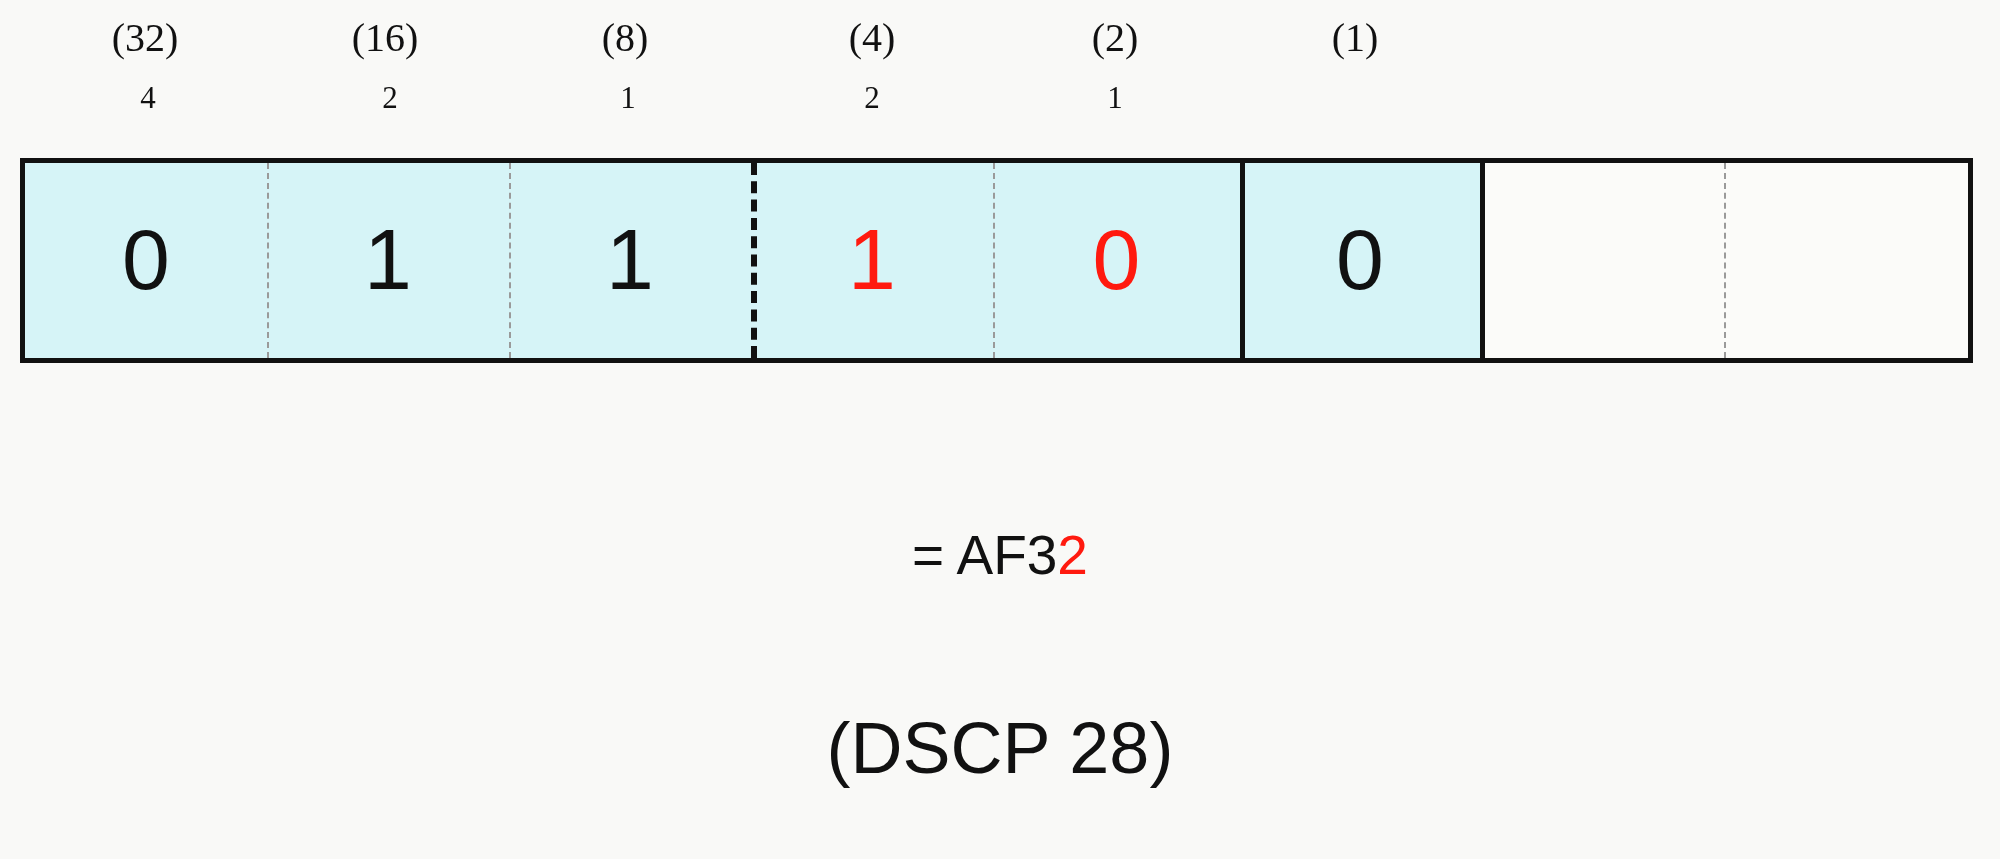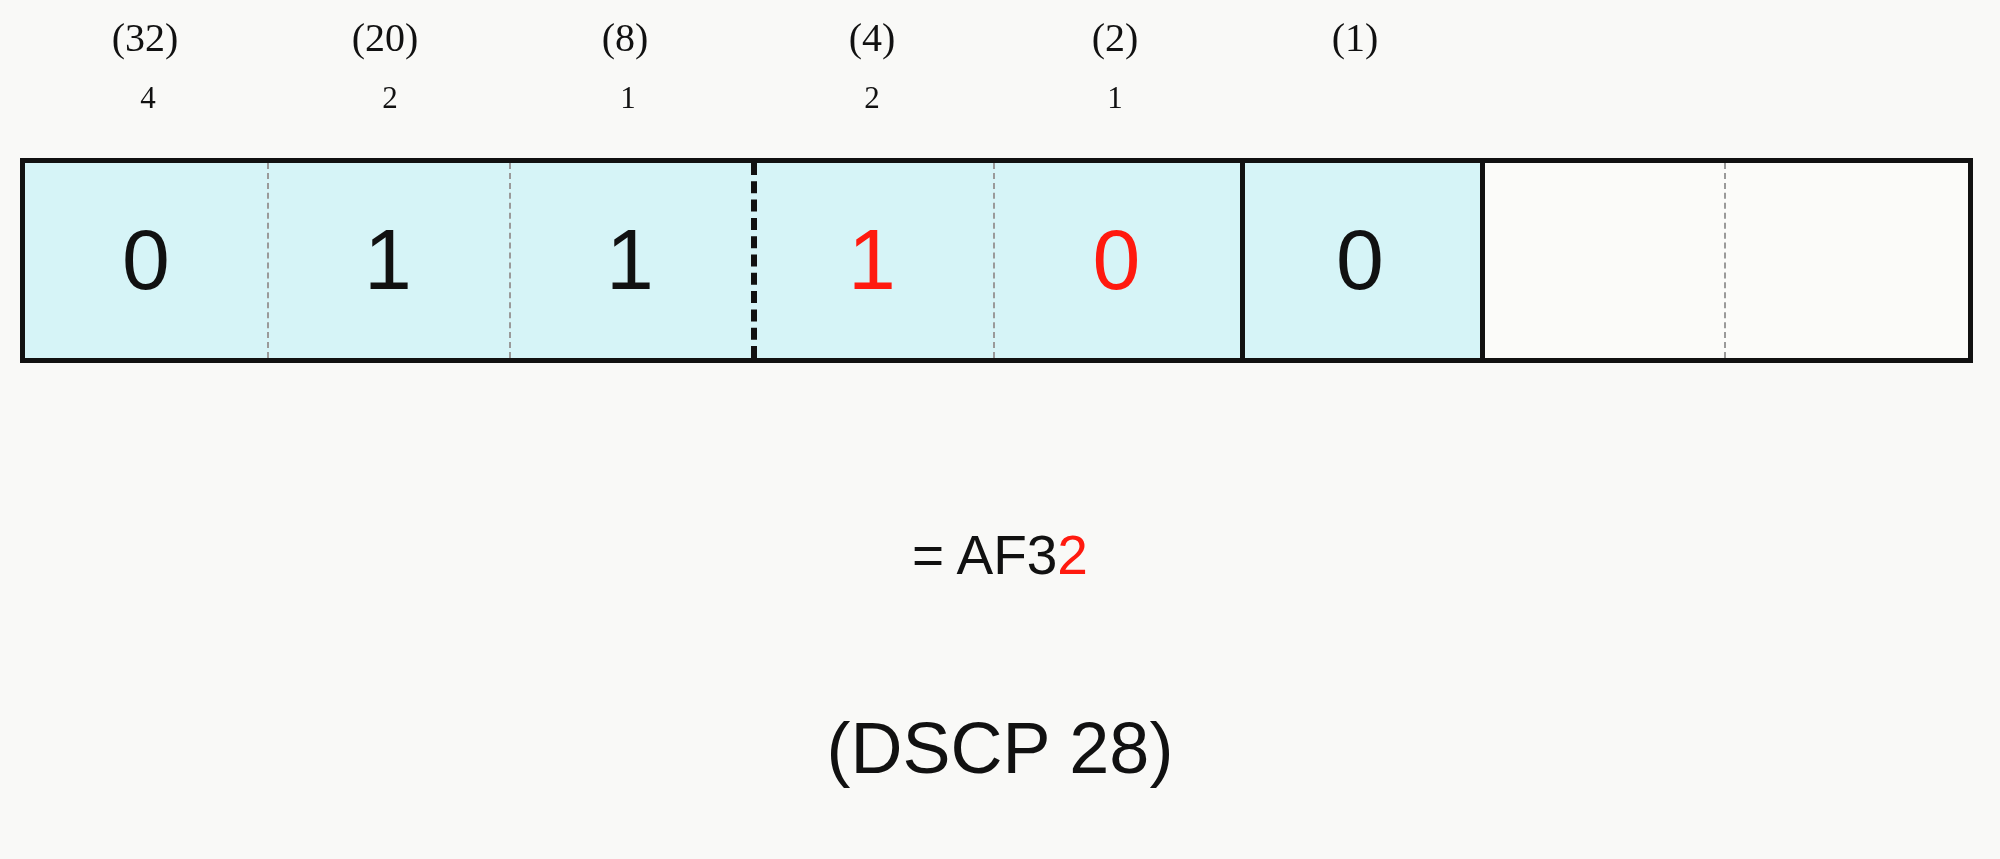--- a/index.html
+++ b/index.html
@@ -113,21 +113,21 @@
   .caption.line-2 { top: 712px; font-size: 72px; }
   .caption .accent { color: #ff1a0f; }
 </style>
 </head>
 <body>
 
 <div id="stage">
 
   <div class="weight-row">
       <span class="weight-label" style="left: 145px;">(32)</span>
-      <span class="weight-label" style="left: 385px;">(20)</span>
+      <span class="weight-label" style="left: 385px;">(16)</span>
       <span class="weight-label" style="left: 625px;">(8)</span>
       <span class="weight-label" style="left: 872px;">(4)</span>
       <span class="weight-label" style="left: 1115px;">(2)</span>
       <span class="weight-label" style="left: 1355px;">(1)</span>
     </div>
 
   <div class="digit-row">
       <span class="digit-label" style="left: 148px;">4</span>
       <span class="digit-label" style="left: 390px;">2</span>
       <span class="digit-label" style="left: 628px;">1</span>

